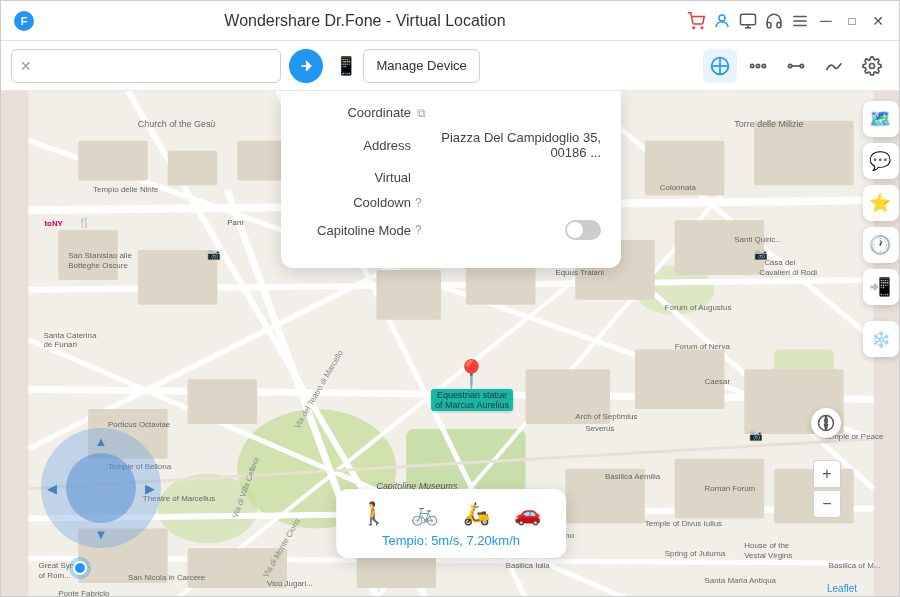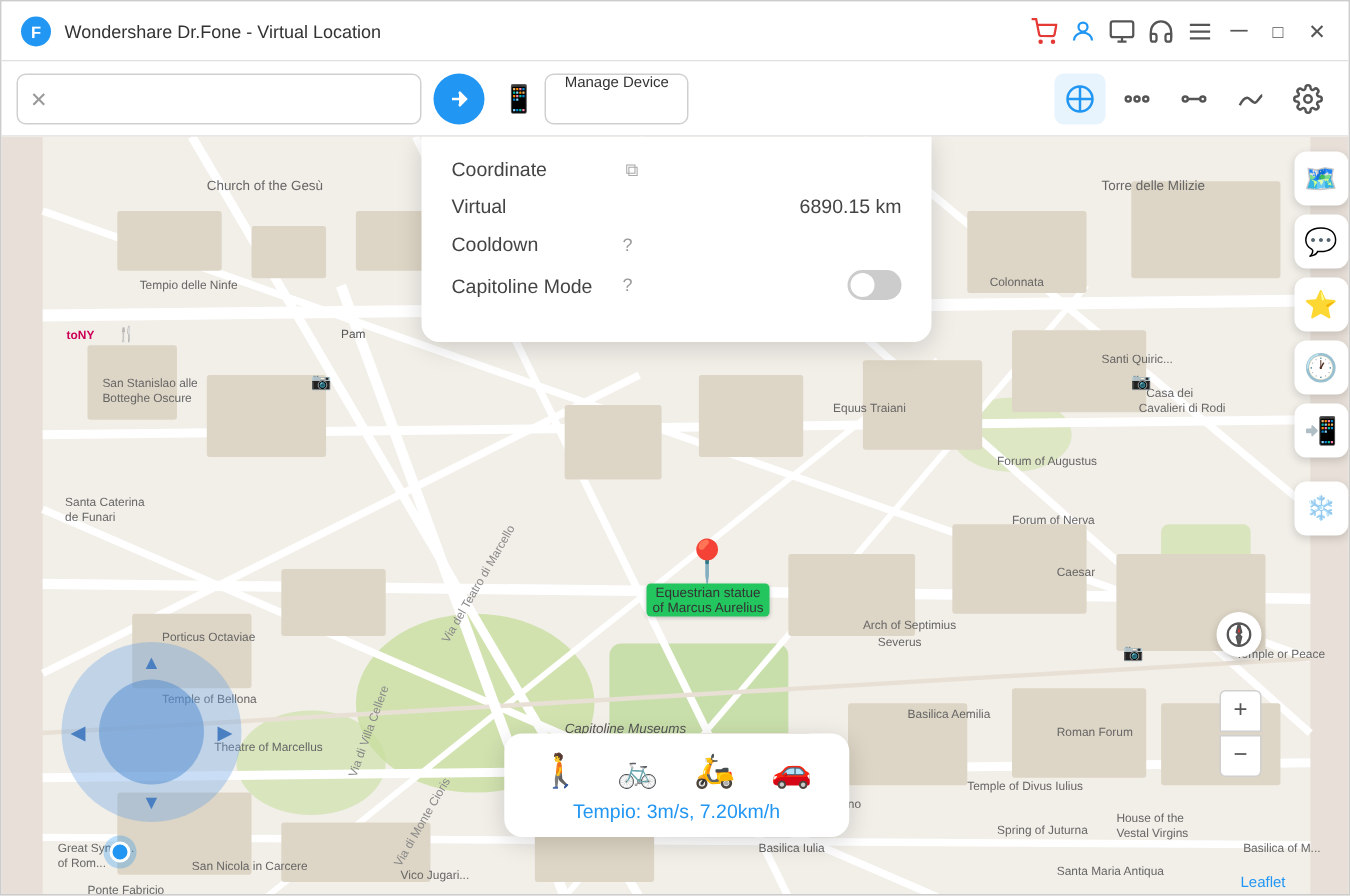--- a/index.html
+++ b/index.html
@@ -5,21 +5,21 @@
     * { margin: 0; padding: 0; box-sizing: border-box; }
     body { width: 900px; height: 597px; overflow: hidden; font-family: -apple-system, BlinkMacSystemFont, 'Segoe UI', sans-serif; background: #fff; border: 1px solid #ccc; }
 
     
     .titlebar {
       display: flex; align-items: center; height: 40px;
       background: #fff; border-bottom: 1px solid #e0e0e0;
       padding: 0 12px; user-select: none;
     }
     .titlebar-icon { width: 22px; height: 22px; margin-right: 8px; }
-    .titlebar-title { font-size: 12px; color: #333; flex: 1; }
+    .titlebar-title { font-size: 16px; color: #333; flex: 1; text-align: center; }
     .titlebar-controls { display: flex; gap: 8px; align-items: center; }
     .titlebar-btn { width: 18px; height: 18px; display: flex; align-items: center; justify-content: center; cursor: pointer; font-size: 11px; color: #555; }
 
     
     .toolbar {
       display: flex; align-items: center; height: 50px;
       background: #fff; border-bottom: 1px solid #e8e8e8;
       padding: 0 10px; gap: 8px;
     }
     .search-box {
@@ -29,24 +29,24 @@
     }
     .search-input { border: none; outline: none; font-size: 13px; color: #333; flex: 1; background: transparent; }
     .search-clear { color: #999; cursor: pointer; font-size: 14px; margin-right: 4px; }
     .nav-btn {
       width: 34px; height: 34px; border-radius: 50%; background: #2196F3;
       display: flex; align-items: center; justify-content: center; cursor: pointer;
     }
     .nav-btn svg { fill: white; }
 
     .manage-device-btn {
-      display: flex; align-items: flex-start; gap: 6px;
+      display: flex; align-items: center; gap: 6px;
       border: 1px solid #d0d0d0; border-radius: 6px;
       padding: 0 12px; height: 34px; cursor: pointer; background: #fff;
-      font-size: 10px; color: #333;
+      font-size: 13px; color: #333;
     }
 
     .toolbar-spacer { flex: 1; }
 
     .toolbar-right { display: flex; gap: 4px; align-items: center; }
     .tool-icon-btn {
       width: 34px; height: 34px; border-radius: 6px;
       display: flex; align-items: center; justify-content: center;
       cursor: pointer; color: #555;
     }
@@ -64,21 +64,21 @@
     
     .info-panel {
       position: absolute; top: 0; left: 280px;
       width: 340px; background: white;
       border-radius: 0 0 12px 12px;
       box-shadow: 0 4px 16px rgba(0,0,0,0.15);
       padding: 14px 20px 18px;
       z-index: 100;
     }
     .info-row { display: flex; align-items: center; margin-bottom: 10px; font-size: 13px; }
-    .info-label { color: #444; width: 110px; flex-shrink: 0; font-weight: 500; }
+    .info-label { color: #444; width: 110px; flex-shrink: 0; font-weight: 500; text-align: right; }
     .info-value { color: #444; flex: 1; text-align: right; }
     .info-copy { margin-left: 6px; color: #aaa; cursor: pointer; font-size: 12px; }
 
     .cooldown-help { color: #999; margin-left: 4px; cursor: pointer; font-size: 12px; }
 
     .toggle-switch {
       width: 36px; height: 20px; background: #ccc; border-radius: 10px;
       position: relative; cursor: pointer;
     }
     .toggle-switch .knob {
@@ -132,21 +132,21 @@
     .j-down { bottom: 6px; left: 50%; transform: translateX(-50%); }
     .j-left { left: 6px; top: 50%; transform: translateY(-50%); }
     .j-right { right: 6px; top: 50%; transform: translateY(-50%); }
 
     
     .map-pin {
       position: absolute; z-index: 50;
       display: flex; flex-direction: column; align-items: center;
     }
     .pin-icon { font-size: 28px; line-height: 1; }
-    .pin-label { font-size: 10px; color: #333; background: #22c55e; padding: 1px 4px; border-radius: 3px; white-space: nowrap; text-align: center; box-shadow: 0 1px 3px rgba(0,0,0,0.2); }
+    .pin-label { font-size: 10px; color: #333; background: #14b8a6; padding: 1px 4px; border-radius: 3px; white-space: nowrap; text-align: center; box-shadow: 0 1px 3px rgba(0,0,0,0.2); }
     .right-btn {
       width: 36px; height: 36px; border-radius: 8px;
       background: white; box-shadow: 0 2px 6px rgba(0,0,0,0.15);
       display: flex; align-items: center; justify-content: center;
       cursor: pointer; font-size: 18px;
     }
 
     
     .zoom-controls {
       position: absolute; right: 60px; bottom: 80px;
@@ -442,22 +442,25 @@
       <span style="font-size:16px; color:#2196F3;">❄️</span>
     </div>
   </div>
 
   <div class="info-panel">
     <div class="info-row">
       <span class="info-label">Coordinate</span>
       <span class="info-copy">⧉</span>
     </div>
     <div class="info-row">
+      <span class="info-label">Address</span>
+      <span class="info-value">Piazza Del Campidoglio 35, 00186 ...</span>
+    </div>
+    <div class="info-row">
       <span class="info-label">Virtual</span>
-      <span class="info-value">6890.15 km</span>
     </div>
     <div class="info-row">
       <span class="info-label">Cooldown</span>
       <span class="cooldown-help">?</span>
     </div>
     <div class="info-row">
       <span class="info-label">Capitoline Mode</span>
       <span class="cooldown-help">?</span>
       <div style="flex:1; display:flex; justify-content:flex-end;">
         <div class="toggle-switch">
@@ -478,21 +481,21 @@
   </div>
 
   <div class="speed-panel">
     <div class="speed-icons">
       <span class="speed-icon active" title="Walking">🚶</span>
       <span class="speed-icon" title="Bicycle">🚲</span>
       <span class="speed-icon" title="Scooter">🛵</span>
       <span class="speed-icon" title="Car">🚗</span>
     </div>
     <div class="speed-text">
-      <span>Tempio: </span><span style="color:#2196F3;">3m/s, 7.20km/h</span>
+      <span>Tempio: </span><span style="color:#2196F3;">5m/s, 7.20km/h</span>
     </div>
   </div>
 
   <div class="zoom-controls">
     <div class="zoom-btn">+</div>
     <div class="zoom-btn">−</div>
   </div>
 
   <div class="compass">
     <svg width="18" height="18" viewBox="0 0 24 24" fill="none" stroke="#555" stroke-width="2">

